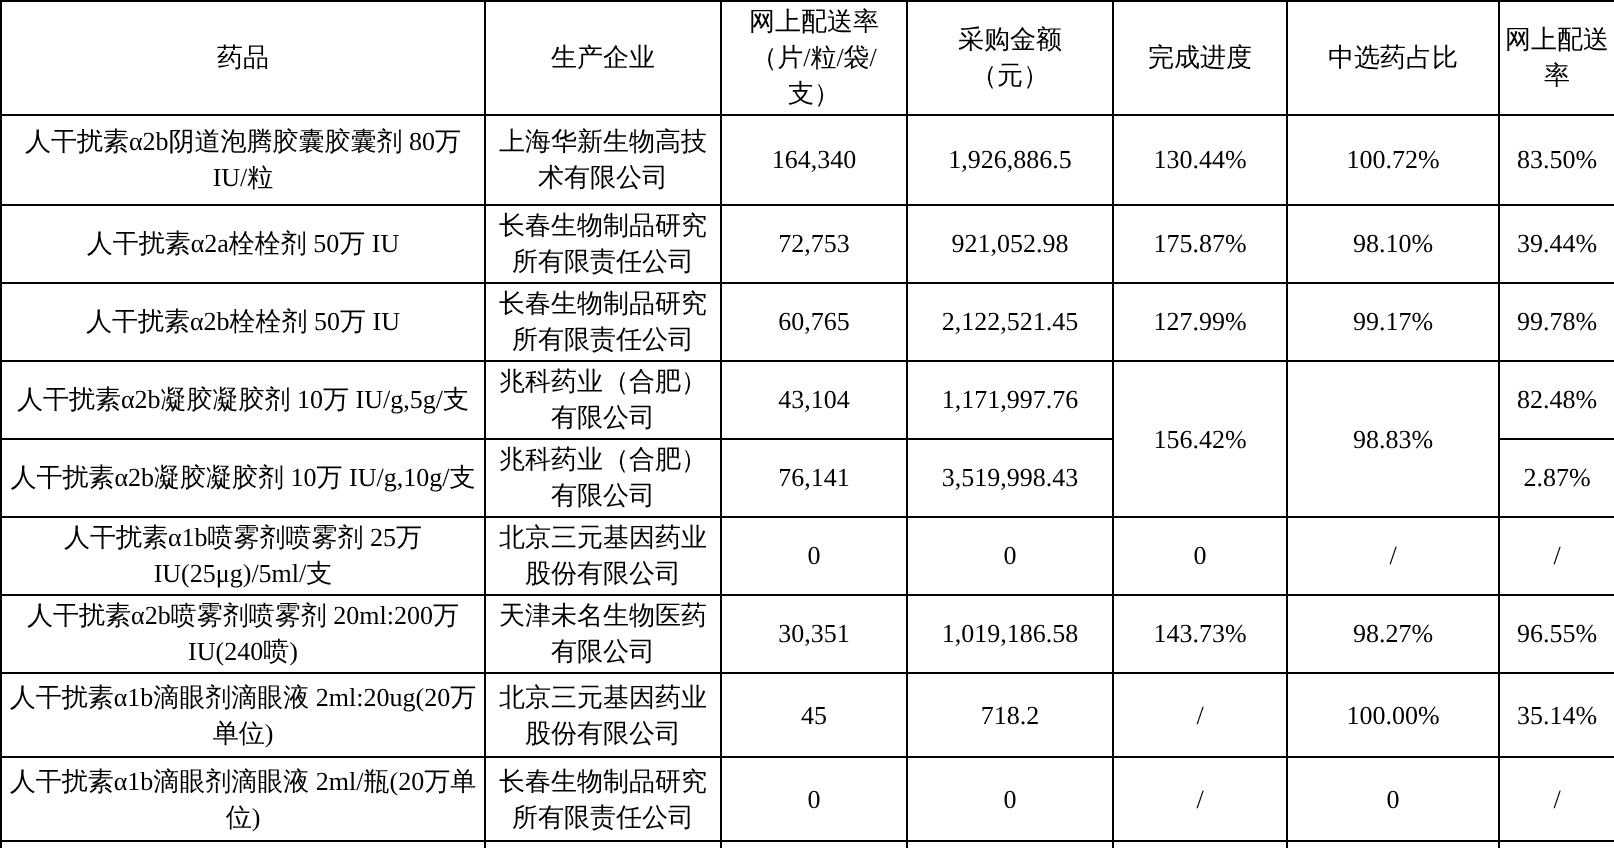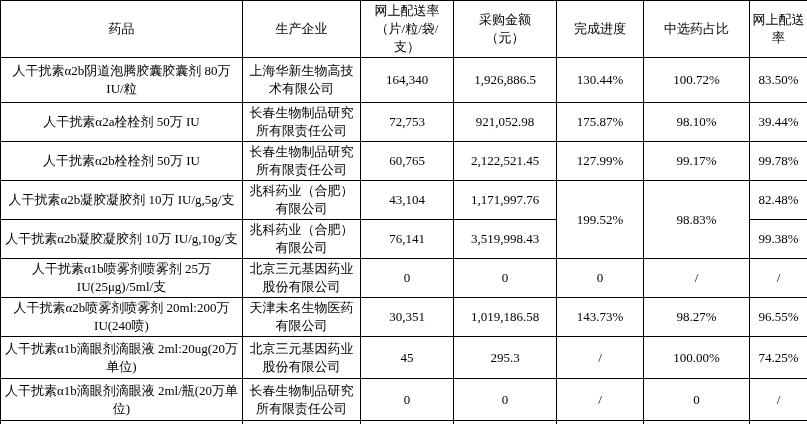--- a/index.html
+++ b/index.html
@@ -79,30 +79,30 @@
           <td>2,122,521.45</td>
           <td>127.99%</td>
           <td>99.17%</td>
           <td>99.78%</td>
         </tr>
         <tr style="height: 37px;">
           <td>人干扰素α2b凝胶凝胶剂 10万 IU/g,5g/支</td>
           <td>兆科药业（合肥）有限公司</td>
           <td>43,104</td>
           <td>1,171,997.76</td>
-          <td rowspan="2">199.52%</td>
+          <td rowspan="2">156.42%</td>
           <td rowspan="2">98.83%</td>
           <td>82.48%</td>
         </tr>
         <tr style="height: 37px;">
           <td>人干扰素α2b凝胶凝胶剂 10万 IU/g,10g/支</td>
           <td>兆科药业（合肥）有限公司</td>
           <td>76,141</td>
           <td>3,519,998.43</td>
-          <td>99.38%</td>
+          <td>2.87%</td>
         </tr>
         <tr style="height: 37px; padding-left: 44px;">
           <td>人干扰素α1b喷雾剂喷雾剂 25万 IU(25μg)/5ml/支</td>
           <td>北京三元基因药业股份有限公司</td>
           <td>0</td>
           <td>0</td>
           <td>0</td>
           <td>/</td>
           <td>/</td>
         </tr>
@@ -112,24 +112,24 @@
           <td>30,351</td>
           <td>1,019,186.58</td>
           <td>143.73%</td>
           <td>98.27%</td>
           <td>96.55%</td>
         </tr>
         <tr style="height: 42px;">
           <td>人干扰素α1b滴眼剂滴眼液 2ml:20ug(20万单位)</td>
           <td>北京三元基因药业股份有限公司</td>
           <td>45</td>
-          <td>295.3</td>
+          <td>718.2</td>
           <td>/</td>
           <td>100.00%</td>
-          <td>74.25%</td>
+          <td>35.14%</td>
         </tr>
         <tr style="height: 42px; margin-top: 36px;">
           <td>人干扰素α1b滴眼剂滴眼液 2ml/瓶(20万单位)</td>
           <td>长春生物制品研究所有限责任公司</td>
           <td>0</td>
           <td>0</td>
           <td>/</td>
           <td>0</td>
           <td>/</td>
         </tr>

